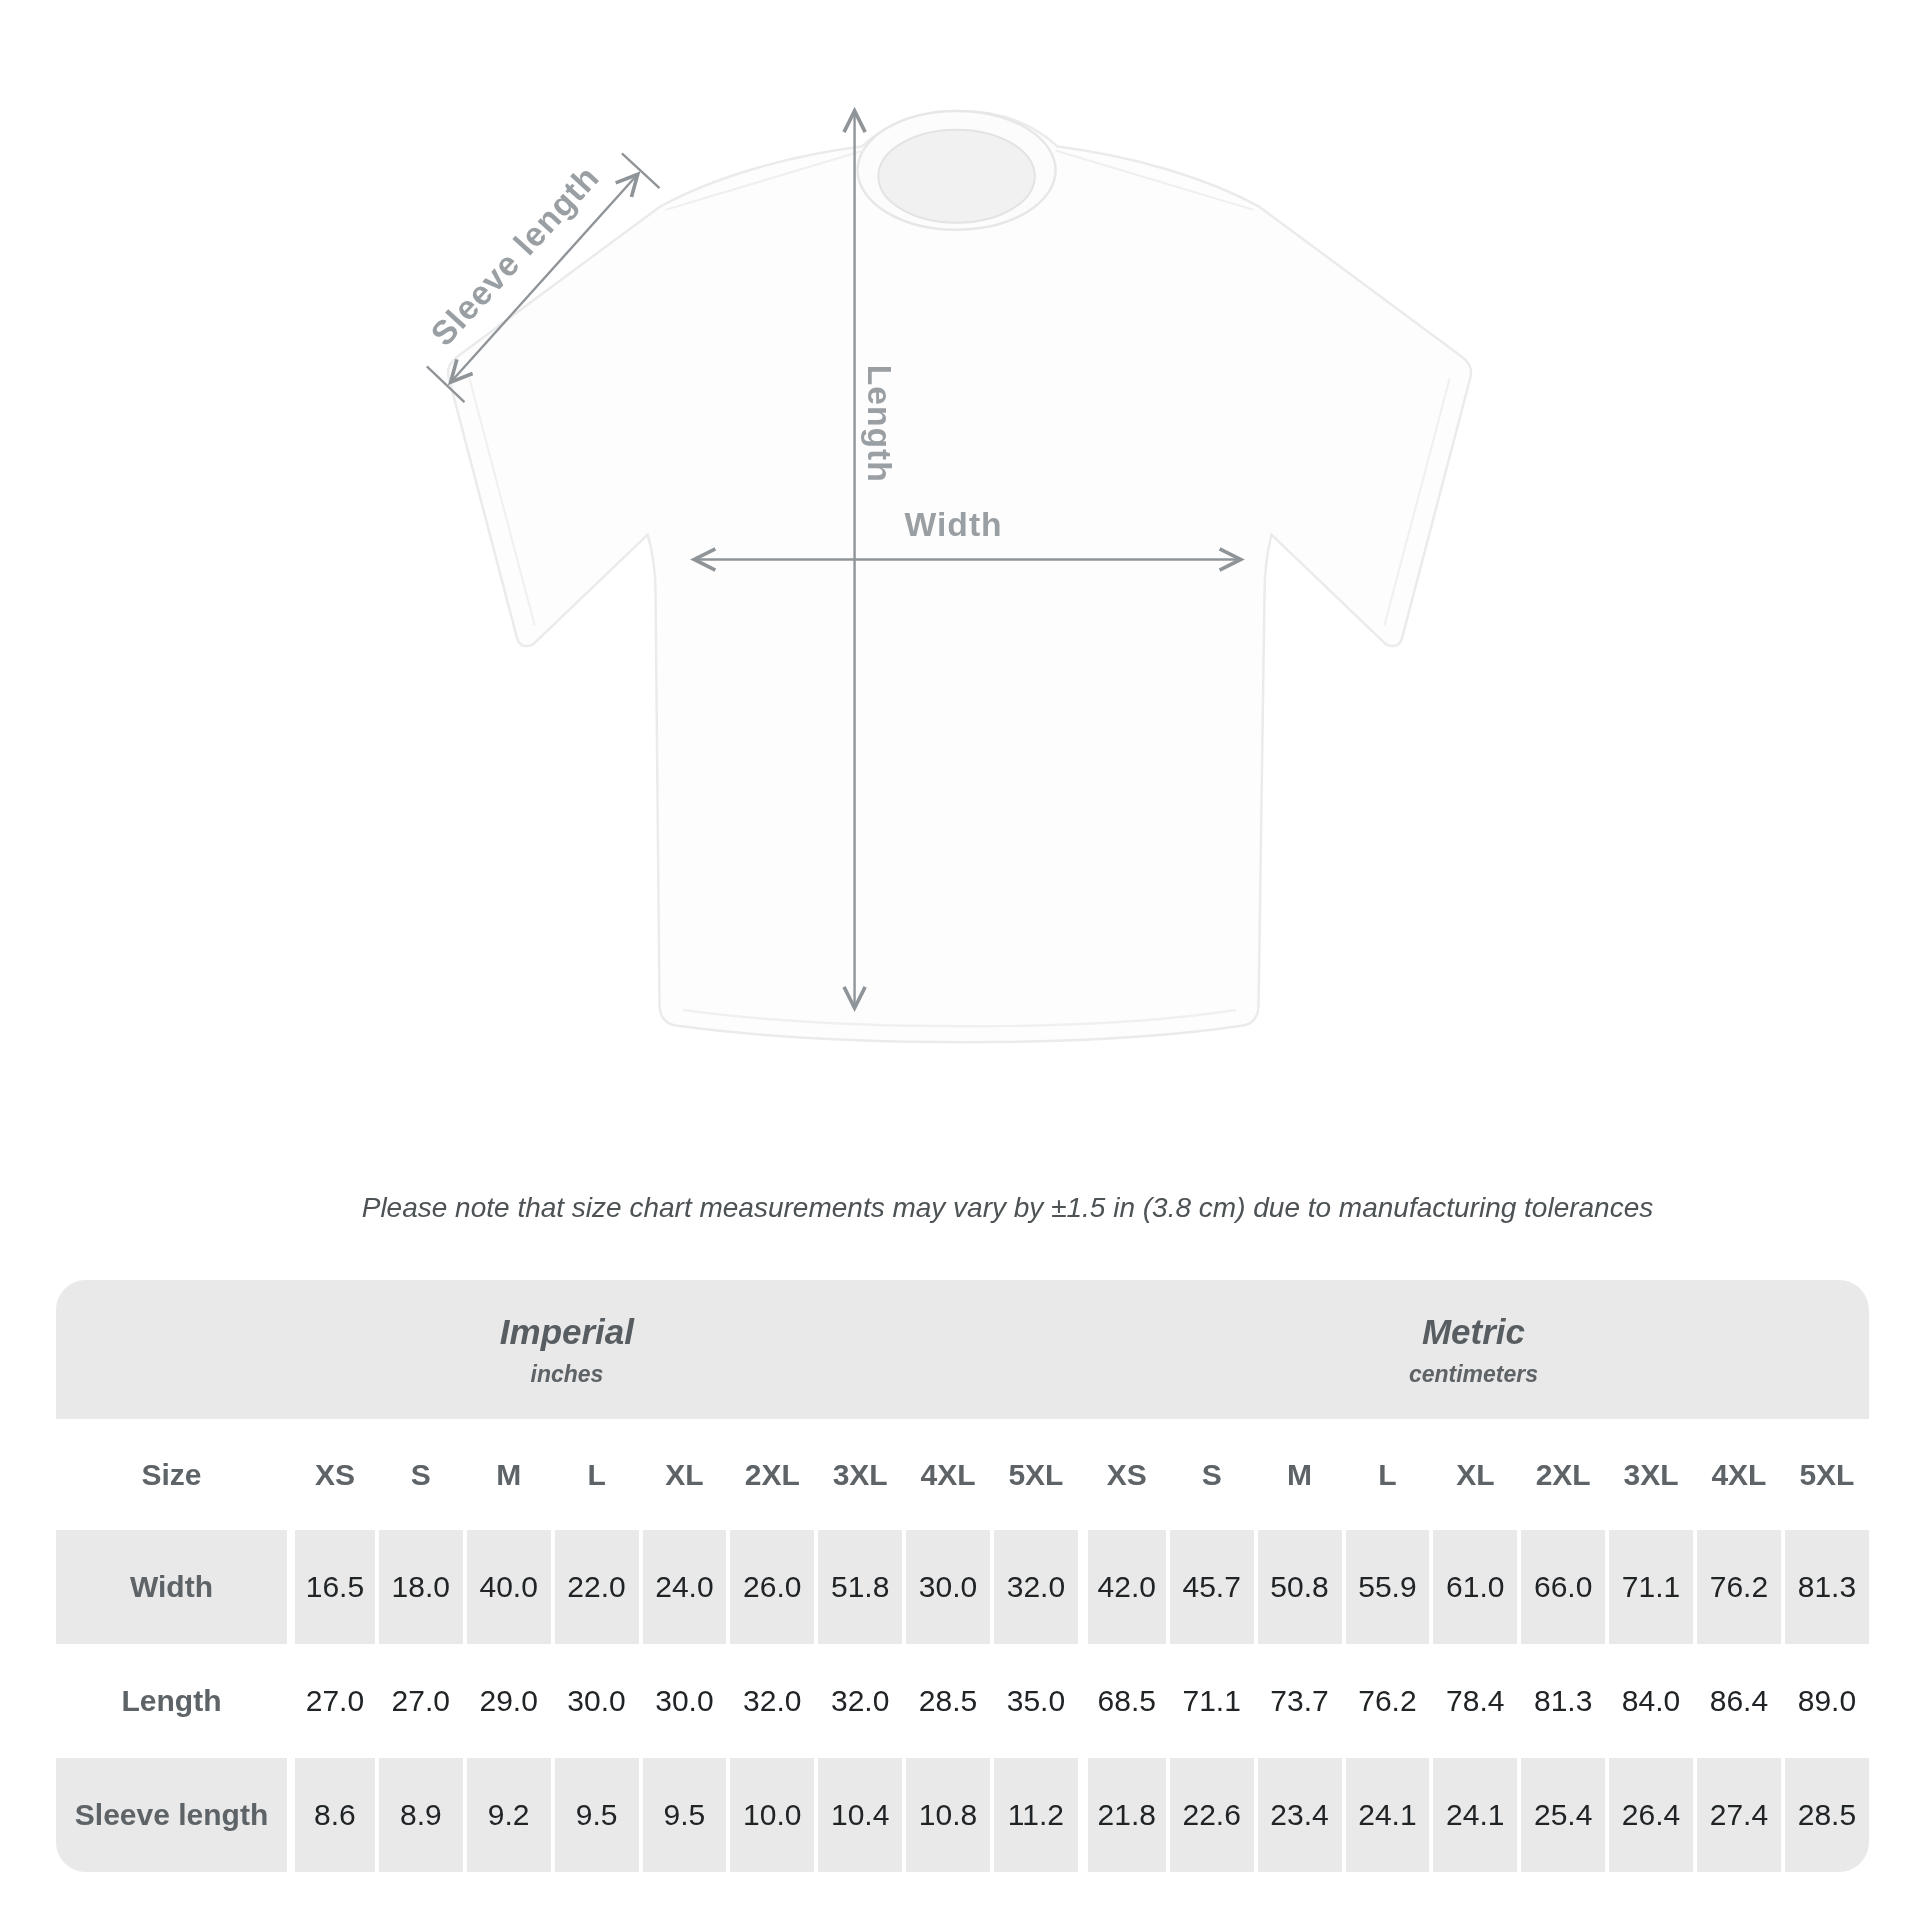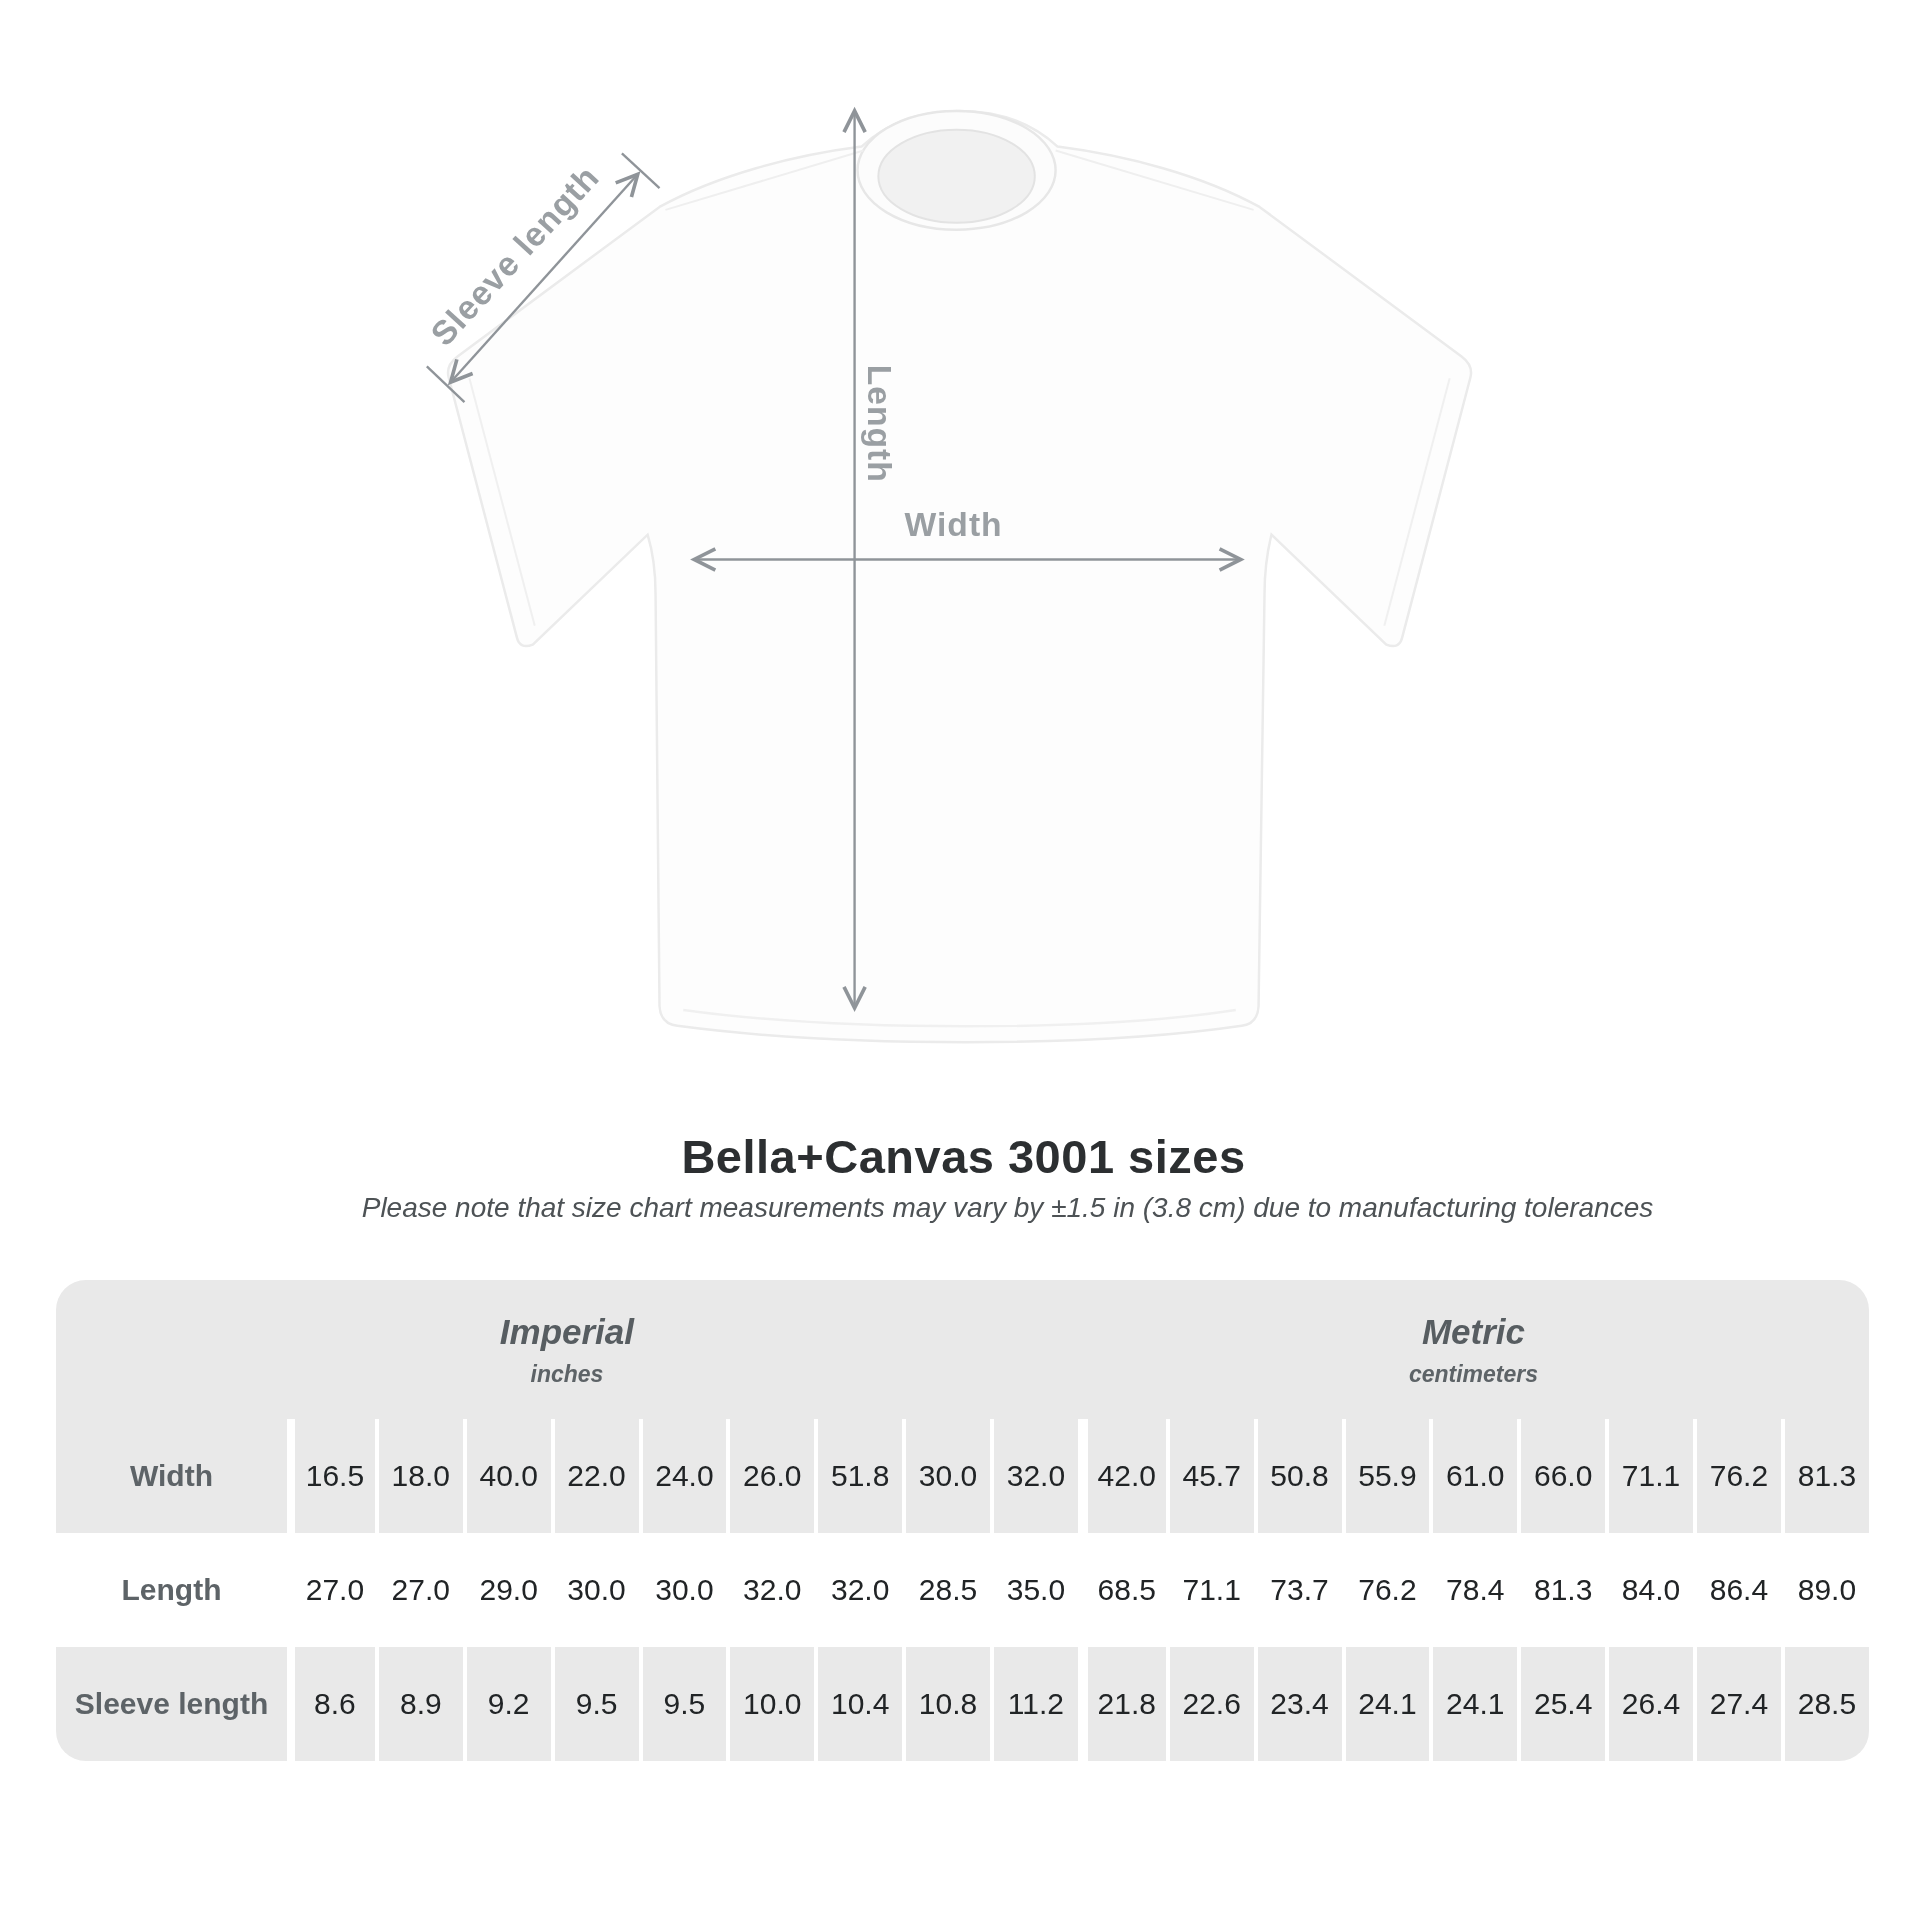--- a/index.html
+++ b/index.html
@@ -92,21 +92,20 @@
       <line x1="431" y1="370" x2="469" y2="406"></line>
     </g>
 
     <g font-family="Liberation Sans, sans-serif" font-size="34" font-weight="bold" fill="#9a9fa3">
       <text x="888" y="428" text-anchor="middle" dominant-baseline="central" transform="rotate(90 888 428)" letter-spacing="1">Length</text>
       <text x="963" y="541" text-anchor="middle" letter-spacing="1">Width</text>
       <text x="520" y="258" text-anchor="middle" dominant-baseline="central" transform="rotate(-47.5 520 258)" letter-spacing="1">Sleeve length</text>
     </g>
   </svg>
 
-  <div class="title">Bella+Canvas 3001 sizes</div>
   <div class="note">Please note that size chart measurements may vary by ±1.5 in (3.8 cm) due to manufacturing tolerances</div>
 
   <div class="size-table-wrap">
     <table class="size-table">
       <colgroup>
         <col style="width:231px">
         <col>
           <col>
           <col>
           <col>
@@ -129,20 +128,41 @@
           <tr class="band-row">
         <th colspan="10">
           <div class="group-label">Imperial</div>
           <div class="group-sublabel">inches</div>
         </th>
         <th colspan="9">
           <div class="group-label">Metric</div>
           <div class="group-sublabel">centimeters</div>
         </th>
       </tr>
+      <tr class="h112 white">
+        <th class="cell label-cell">Size</th>
+      <th class="cell size-cell gap-first">XS</th>
+            <th class="cell size-cell gap">S</th>
+            <th class="cell size-cell gap">M</th>
+            <th class="cell size-cell gap">L</th>
+            <th class="cell size-cell gap">XL</th>
+            <th class="cell size-cell gap">2XL</th>
+            <th class="cell size-cell gap">3XL</th>
+            <th class="cell size-cell gap">4XL</th>
+            <th class="cell size-cell gap">5XL</th>
+            <th class="cell size-cell gap-metric">XS</th>
+            <th class="cell size-cell gap">S</th>
+            <th class="cell size-cell gap">M</th>
+            <th class="cell size-cell gap">L</th>
+            <th class="cell size-cell gap">XL</th>
+            <th class="cell size-cell gap">2XL</th>
+            <th class="cell size-cell gap">3XL</th>
+            <th class="cell size-cell gap">4XL</th>
+            <th class="cell size-cell gap">5XL</th>
+          </tr>
       <tr class="h115 gray">
         <td class="cell label-cell">Width</td>
       <td class="cell value-cell gap-first">16.5</td>
             <td class="cell value-cell gap">18.0</td>
             <td class="cell value-cell gap">40.0</td>
             <td class="cell value-cell gap">22.0</td>
             <td class="cell value-cell gap">24.0</td>
             <td class="cell value-cell gap">26.0</td>
             <td class="cell value-cell gap">51.8</td>
             <td class="cell value-cell gap">30.0</td>

